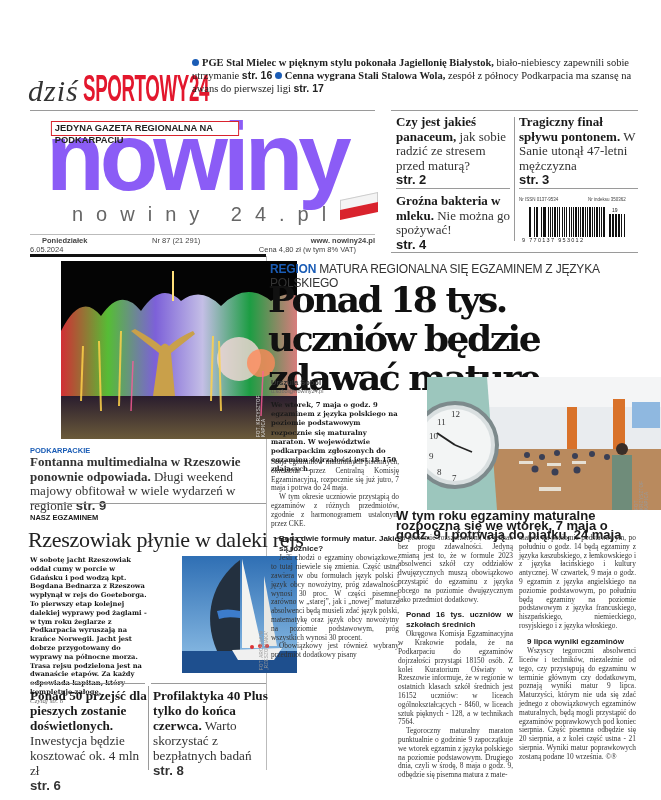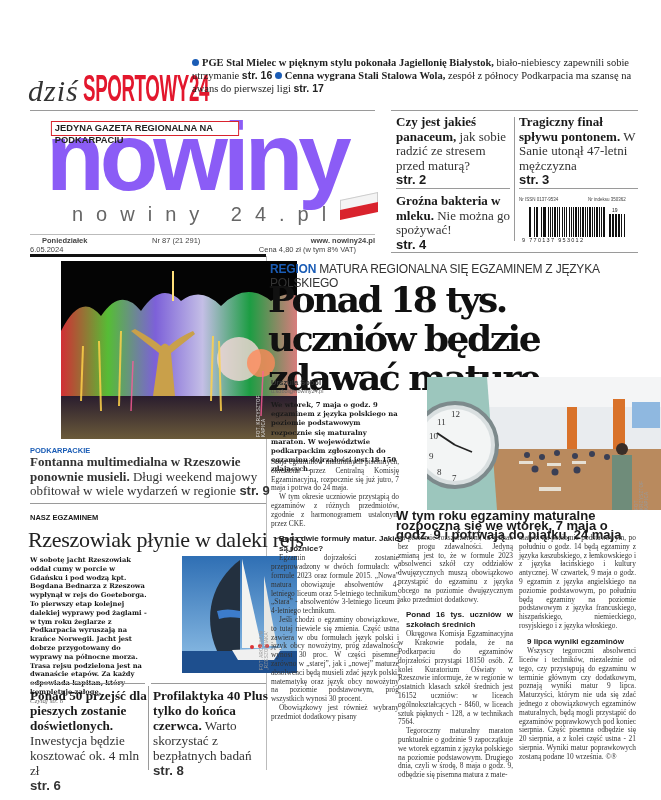--- a/index.html
+++ b/index.html
@@ -153,21 +153,21 @@
         <line x1="200" y1="155" x2="202" y2="110"></line>
     </g>
     <path d="M92 135 L98 92 Q85 82 70 70 L74 68 Q92 78 100 85 Q104 80 108 85 Q118 76 132 70 L134 73 Q120 84 110 92 L114 135 Z" fill="#c9a04a"></path>
     <line x1="112" y1="40" x2="112" y2="10" stroke="#ffe07a" stroke-width="2"></line>
   </svg>
 </div>
 <div class="abs credit" style="left:256px;top:392px;height:45px;color:#ddd;">FOT. KRZYSZTOF KAPICA</div>
 
 <div class="abs section-label" style="left:30px;top:446px;color:#1a5cb5;">PODKARPACKIE</div>
 <div class="abs left-teaser" style="left:30px;top:455px;width:240px;">
-  <b>Fontanna multimedialna w Rzeszowie ponownie musieli.</b><span> Długi weekend majowy obfitował w wiele wydarzeń w regionie </span><span class="str">str. 9</span>
+  <b>Fontanna multimedialna w Rzeszowie ponownie odpowiada.</b><span> Długi weekend majowy obfitował w wiele wydarzeń w regionie </span><span class="str">str. 9</span>
 </div>
 <div class="hr" style="left:30px;top:503px;width:236px;"></div>
 
 <div class="abs section-label" style="left:30px;top:513px;color:#1a1a1a;">NASZ EGZAMINEM</div>
 <div class="abs patron-title" style="left:28px;top:527px;">Rzeszowiak płynie w daleki rejs</div>
 <div class="abs patron-body" style="left:30px;top:556px;width:118px;">
   <span>W sobotę jacht Rzeszowiak oddał cumy w porcie w Gdańsku i pod wodzą kpt. Bogdana Bednarza z Rzeszowa wypłynął w rejs do Goeteborga. To pierwszy etap kolejnej dalekiej wyprawy pod żaglami - w tym roku żeglarze z Podkarpacia wyruszają na krańce Norwegii. Jacht jest dobrze przygotowany do wyprawy na północne morza. Trasa rejsu podzielona jest na dwanaście etapów. Za każdy odpowiada kapitan, który kompletuje załogę.</span><br>
   <span class="serif" style="font-weight:normal;font-style:italic;color:#666;font-size:7px;">Czytaj str. 6</span>
 </div>
 <div class="abs photo" style="left:151px;top:556px;width:115px;height:117px;">
@@ -209,21 +209,20 @@
 <div class="abs headline">Ponad 18 tys. uczniów będzie zdawać maturę</div>
 
 <div class="abs byline">Urszula Sobol</div>
 <div class="abs email">u.sobol@nowiny24.pl</div>
 <div class="abs lead">We wtorek, 7 maja o godz. 9 egzaminem z języka polskiego na poziomie podstawowym rozpocznie się maturalny maraton. W województwie podkarpackim zgłoszonych do egzaminu dojrzałości jest 18 150 zdających.</div>
 
 <div class="abs body" style="left:271px;top:458px;width:128px;">
   <p class="noind">Sesja egzaminów maturalnych pisemnych, określona przez Centralną Komisję Egzaminacyjną, rozpocznie się już jutro, 7 maja i potrwa do 24 maja.</p>
   <p>W tym okresie uczniowie przystąpią do egzaminów z różnych przedmiotów, zgodnie z harmonogramem ustalonym przez CKE.</p>
   <div class="subhead">Będą dwie formuły matur. Jakie są różnice?</div>
-  <p>Egzamin dojrzałości zostanie przeprowadzony w dwóch formułach: w formule 2023 oraz formule 2015. „Nowa” matura obowiązuje absolwentów 4-letniego liceum oraz 5-letniego technikum. „Stara” - absolwentów 3-letniego liceum i 4-letniego technikum.</p>
   <p>Jeśli chodzi o egzaminy obowiązkowe, to tutaj niewiele się zmienia. Część ustna zawiera w obu formułach język polski i język obcy nowożytny, próg zdawalności wynosi 30 proc. W części pisemnej zarówno w „starej”, jak i „nowej” maturze absolwenci będą musieli zdać język polski, matematykę oraz język obcy nowożytny na poziomie podstawowym, próg wszystkich wynosi 30 procent.</p>
   <p>Obowiązkowy jest również wybrany przedmiot dodatkowy pisany</p>
 </div>
 
 <div class="abs photo" style="left:396px;top:377px;width:236px;height:133px;">
   <svg width="236" height="133" viewBox="0 0 236 133">
     <rect width="236" height="133" fill="#e9ecef"></rect>
     <rect x="0" y="0" width="236" height="30" fill="#f4f5f6"></rect>
     <rect x="0" y="72" width="236" height="61" fill="#b98a5e"></rect>
     <rect x="140" y="30" width="10" height="42" fill="#d9722a"></rect>

